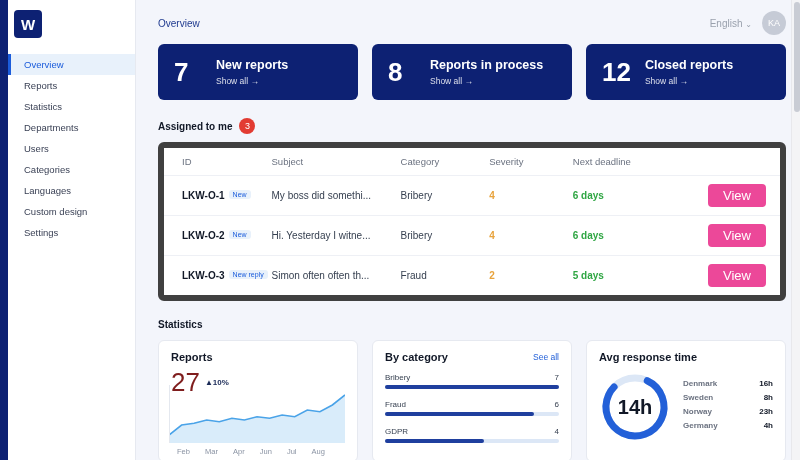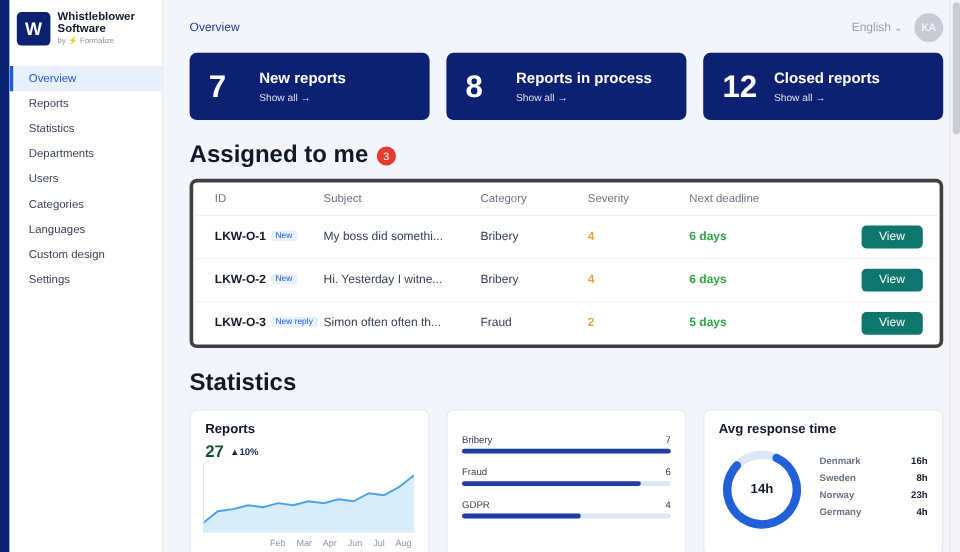--- a/index.html
+++ b/index.html
@@ -32,88 +32,83 @@
 
   
   .stat-row { display:flex; gap:14px; margin-top:8px; }
   .stat-card { flex:1; background:#0d2173; border-radius:6px; color:#fff; height:56px; display:flex; align-items:center; padding:0 16px; cursor:pointer; }
   .stat-num { font-size:26px; font-weight:bold; margin-right:14px; min-width:28px; }
   .stat-title { font-size:12.5px; font-weight:bold; }
   .stat-link { font-size:8.5px; opacity:.85; margin-top:4px; cursor:pointer; }
 
   
   .section-head { display:flex; align-items:center; gap:7px; margin-top:18px; }
-  .section-title { font-size:20px; font-weight:bold; color:#111827; }
+  .section-title { font-size:10px; font-weight:bold; color:#111827; }
   .badge-red { width:16px; height:16px; border-radius:50%; background:#e23b32; color:#fff; font-size:9px; display:flex; align-items:center; justify-content:center; }
 
   
-  .table-card { background:#fff; border:3px solid #404040; border-radius:6px; margin-top:8px; overflow:hidden; }
+  .table-card { background:#fff; border:6px solid #404040; border-radius:6px; margin-top:8px; overflow:hidden; }
   table { width:100%; border-collapse:collapse; }
   th { text-align:left; font-size:9.5px; color:#6b7280; font-weight:normal; padding:8px 0; }
   td { font-size:10px; color:#374151; padding:8px 0; border-top:1px solid #eef0f5; }
   .col-id { width:115px; padding-left:18px; }
   .col-subject { width:140px; }
   .col-category { width:95px;margin-top:26px; }
   .col-severity { width:90px; }
   .col-deadline { width:140px; }
   .col-action { width:80px; padding-right:14px; text-align:right; }
   .rid { font-weight:bold; color:#111827; }
   .mini-badge { font-size:7px; color:#1b5cdb; background:#e8f1fb; border-radius:3px; padding:1px 4px; margin-left:4px; vertical-align:2px; }
   .sev { color:#e8a33d; font-weight:bold; }
   .dl { color:#2fa643; font-weight:bold; }
-  .view-btn { background:#0f766e; color:#fff; border:none; border-radius:4px; font-size:10px; padding:4px 15px; cursor:pointer; font-family:inherit; }
+  .view-btn { background:#ec4899; color:#fff; border:none; border-radius:4px; font-size:13px; padding:4px 15px; cursor:pointer; font-family:inherit; }
 
   
   .stats-row { display:flex; gap:14px; margin-top:10px; }
   .s-card { flex:1; background:#fff; border:1px solid #e6e9f0; border-radius:6px; padding:10px 12px 8px 12px; height:122px; position:relative; overflow:hidden; }
   .s-title { font-size:11px; font-weight:bold; color:#111827; }
   .s-head { display:flex; justify-content:space-between; align-items:center; }
   .see-all { font-size:8.5px; color:#2360d8; cursor:pointer; }
 
   .rep-num-row { display:flex; align-items:center; gap:5px; margin-top:4px; position:relative; z-index:2; }
-  .rep-num { font-size:14px; font-weight:bold; color:#14532d; }
+  .rep-num { font-size:26px; font-weight:normal; color:#7f1d1d; }
   .trend { font-size:8px; color:#1a2a57; font-weight:bold; }
   .line-chart { position:absolute; left:10px; right:10px; bottom:18px; height:58px; }
-  .x-labels { position:absolute; left:10px; right:6px; bottom:5px; display:flex; justify-content:space-between; padding:0 8px;margin-left:48px; }
+  .x-labels { position:absolute; left:10px; right:24px; bottom:5px; display:flex; justify-content:space-between; padding:0 8px; }
   .x-labels span { font-size:7.5px; color:#8a93a3; }
 
   .bar-rows { margin-top:10px; }
   .bar-row { margin-bottom:11px; }
   .bar-top { display:flex; justify-content:space-between; margin-bottom:3px; }
   .bar-label { font-size:8px; color:#374151; }
   .bar-val { font-size:8px; color:#374151; }
   .bar-track { height:4px; background:#dce7f6; border-radius:2px; }
   .bar-fill { height:4px; background:#1f3f9e; border-radius:2px; }
 
   .avg-body { display:flex; align-items:center; gap:12px; margin-top:8px; }
   .donut-wrap { position:relative; width:72px; height:72px; flex:0 0 auto; }
-  .donut-center { position:absolute; inset:0; display:flex; align-items:center; justify-content:center; font-size:11px; font-weight:bold; color:#111827; }
+  .donut-center { position:absolute; inset:0; display:flex; align-items:center; justify-content:center; font-size:20px; font-weight:bold; color:#111827; }
   .legend { flex:1; }
   .legend-row { display:flex; justify-content:space-between; margin-bottom:5px; }
   .legend-name { font-size:8px; color:#6b7280;font-weight:bold; }
   .legend-val { font-size:8px; color:#111827; font-weight:bold; }
 
   
   .scrollbar { position:absolute; right:0; top:0; width:9px; height:100%; background:#f4f4f6; border-left:1px solid #e8e8ec; }
   .scroll-thumb { position:absolute; top:2px; left:1.5px; width:6px; height:110px; background:#c9ccd4; border-radius:3px; }
 </style>
 </head>
 <body>
 
 <div class="app">
   <div class="edge-strip"></div>
 
   <div class="sidebar">
     <div class="logo-wrap">
       <div class="logo-box">W</div>
-      <div class="logo-text">
-        <div class="logo-title">Whistleblower</div>
-        <div class="logo-title">Software</div>
-        <div class="logo-by">by ⚡ Formalize</div>
-      </div>
     </div>
     <div class="nav">
       <div class="nav-item active">Overview</div>
       <div class="nav-item">Reports</div>
       <div class="nav-item">Statistics</div>
       <div class="nav-item">Departments</div>
       <div class="nav-item">Users</div>
       <div class="nav-item">Categories</div>
       <div class="nav-item">Languages</div>
       <div class="nav-item">Custom design</div>
@@ -226,20 +221,24 @@
           <span>Feb</span>
           <span>Mar</span>
           <span>Apr</span>
           <span>Jun</span>
           <span>Jul</span>
           <span>Aug</span>
         </div>
       </div>
 
       <div class="s-card">
+        <div class="s-head">
+          <div class="s-title">By category</div>
+          <div class="see-all">See all</div>
+        </div>
         <div class="bar-rows">
           <div class="bar-row">
             <div class="bar-top">
               <span class="bar-label">Bribery</span>
               <span class="bar-val">7</span>
             </div>
             <div class="bar-track">
                 <div class="bar-fill" style="width: 100%;"></div>
               </div>
           </div>

